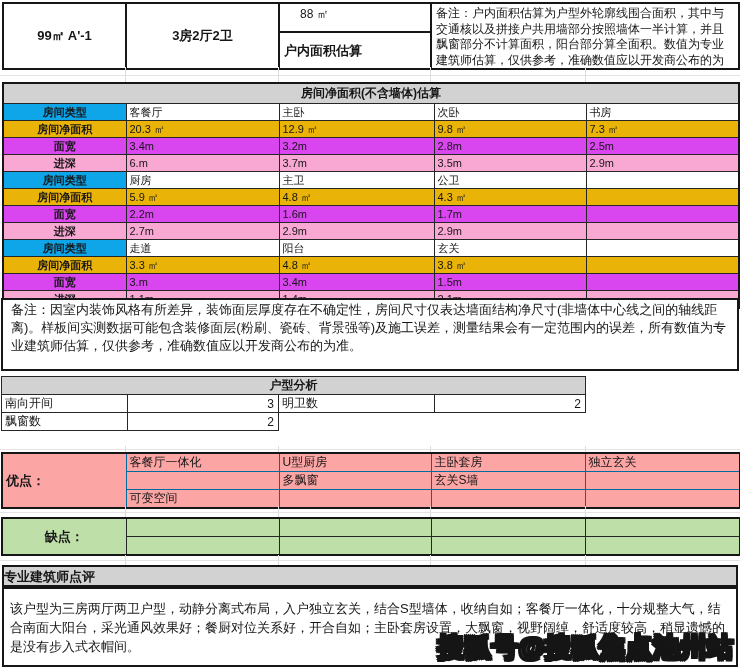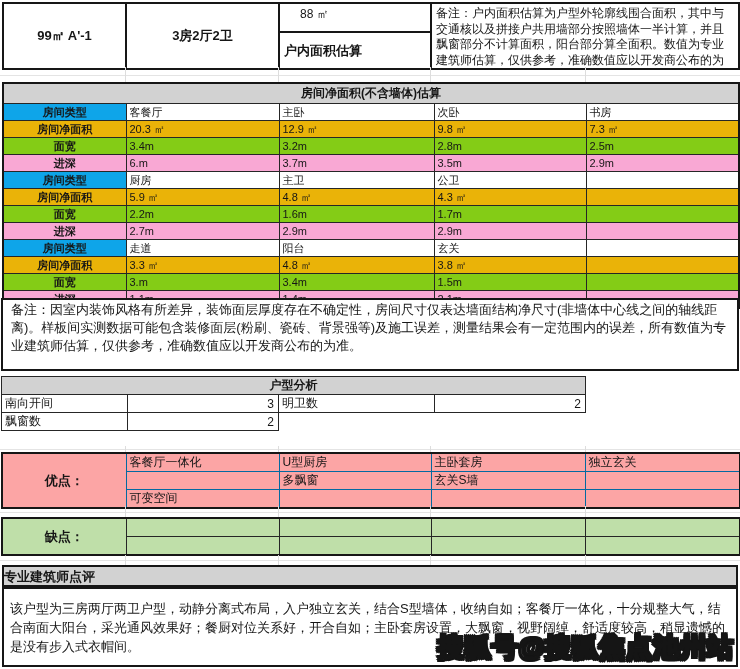--- a/index.html
+++ b/index.html
@@ -35,37 +35,37 @@
     white-space:normal;padding:2px 4px;font-size:12px;}
 
   
   .room td{border:1px solid #262626;font-size:11px;height:16px;}
   .room{border:2px solid #161616;}
   .room .title{background:#d2d2d2;font-weight:bold;text-align:center;font-size:12px;height:19px;}
   .room .lbl{font-weight:bold;text-align:center;}
   .room .t-lbl{background:#0ea5e9;}
   .room .t-val{background:#ffffff;}
   .room .a-row{background:#eab308;margin-left:20px;}
-  .room .w-row{background:#84cc16;}
+  .room .w-row{background:#d946ef;}
   .room .d-row{background:#f9a8d4;}
 
   
   .notebox{border:2px solid #161616;background:#ffffff;font-size:13px;
     line-height:18px;padding:1px 5px;white-space:normal;box-sizing:border-box;}
 
   
   .ana td{border:1px solid #262626;font-size:12px;height:17px;}
   .ana .hd{background:#d2d2d2;font-weight:bold;text-align:center;height:17px;}
   .ana .num{text-align:right;padding-right:4px;}
   .ana .nob{border:none;background:#ffffff;}
 
   
   .pros td{border:1px solid #0369a1;font-size:12px;height:17px;background:#fca5a5;}
   .pros{border:2px solid #161616;}
-  .pros .lbl{font-weight:bold;text-align:center;font-size:13px;}
+  .pros .lbl{font-weight:bold;font-size:13px;}
   .cons td{border:1px solid #262626;font-size:12px;height:17px;background:#bfdfa9;}
   .cons{border:2px solid #161616;}
   .cons .lbl{font-weight:bold;text-align:center;font-size:13px;}
 
   
   .rev-hd{border:2px solid #161616;background:#d2d2d2;font-weight:bold;
     text-align:left;font-size:13px;line-height:19px;box-sizing:border-box;}
   .rev-box{border:2px solid #161616;background:#ffffff;font-size:13px;
     line-height:19px;padding:10px 6px 0 6px;white-space:normal;box-sizing:border-box;}
 

